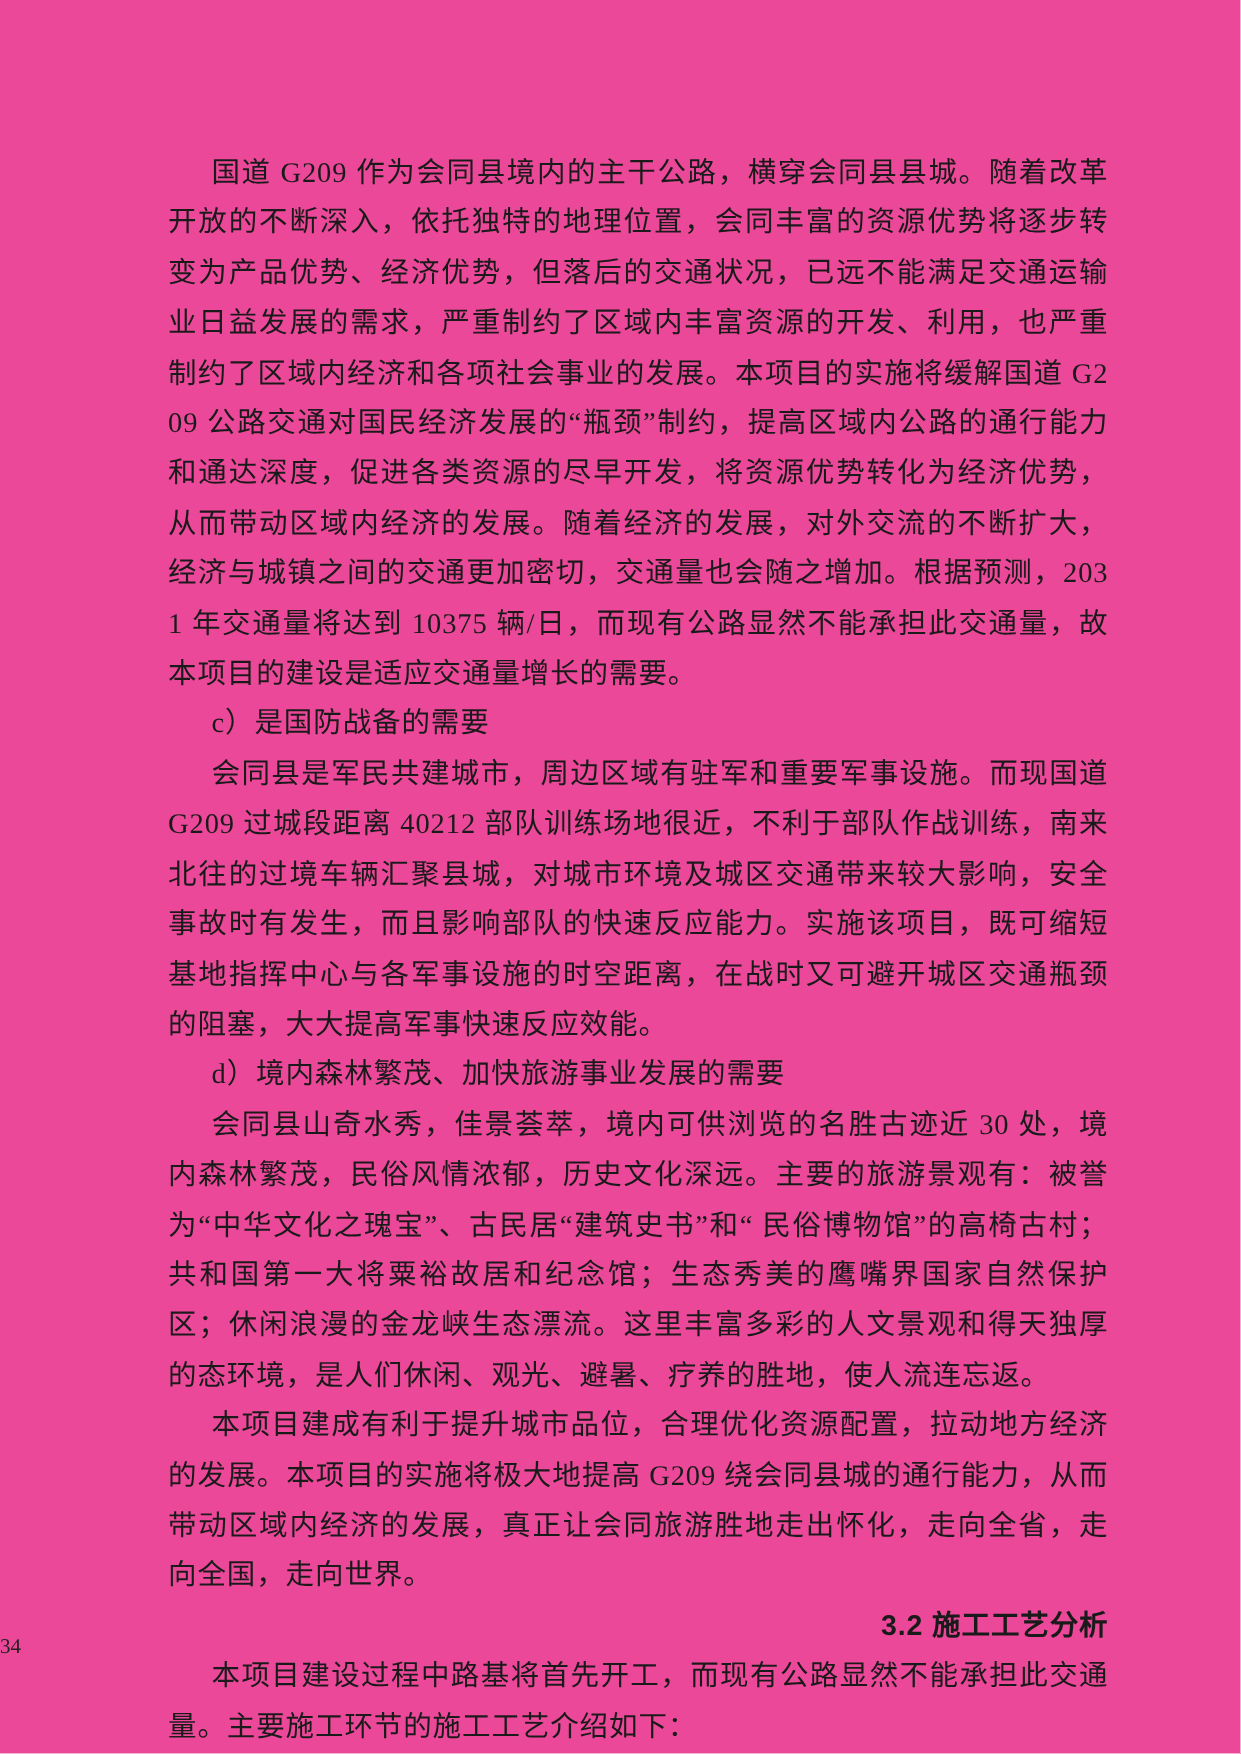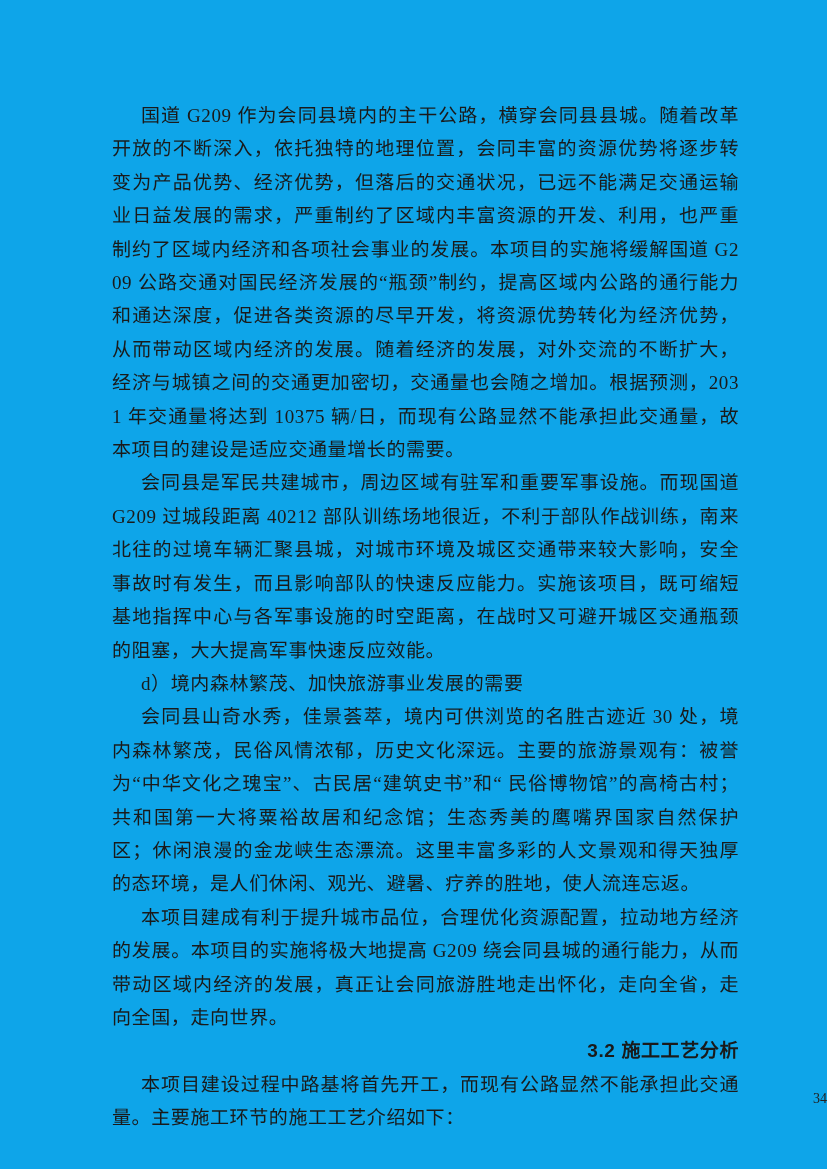--- a/index.html
+++ b/index.html
@@ -4,21 +4,21 @@
 <style>
   html, body {
     margin: 0;
     padding: 0;
     background: #ffffff;
   }
   .page {
     position: relative;
     width: 827px;
     height: 1169px;
-    background: #0ea5e9;
+    background: #ec4899;
     overflow: hidden;
     font-family: "Liberation Serif", "DejaVu Serif", serif;
     color: #1a1a1a;
   }
   .content {
     position: absolute;
     top: 99px;
     left: 112px;
     width: 627px;
   }
@@ -41,32 +41,33 @@
     font-size: 19px;
     line-height: 33.4px;
     text-align: right;
     letter-spacing: 0.6px;
   }
   .footer {
     position: absolute;
     top: 1089px;
     left: 0;
     width: 100%;
-    text-align: right;
+    text-align: left;
     font-size: 14px;
     line-height: 20px;
     color: #222222;
   }
 </style>
 </head>
 <body>
 
 <div class="page">
   <div class="content">
     <p class="para indent">国道 G209 作为会同县境内的主干公路，横穿会同县县城。随着改革开放的不断深入，依托独特的地理位置，会同丰富的资源优势将逐步转变为产品优势、经济优势，但落后的交通状况，已远不能满足交通运输业日益发展的需求，严重制约了区域内丰富资源的开发、利用，也严重制约了区域内经济和各项社会事业的发展。本项目的实施将缓解国道 G209 公路交通对国民经济发展的“瓶颈”制约，提高区域内公路的通行能力和通达深度，促进各类资源的尽早开发，将资源优势转化为经济优势，从而带动区域内经济的发展。随着经济的发展，对外交流的不断扩大，经济与城镇之间的交通更加密切，交通量也会随之增加。根据预测，2031 年交通量将达到 10375 辆/日，而现有公路显然不能承担此交通量，故本项目的建设是适应交通量增长的需要。</p>
+    <p class="para indent">c）是国防战备的需要</p>
     <p class="para indent">会同县是军民共建城市，周边区域有驻军和重要军事设施。而现国道 G209 过城段距离 40212 部队训练场地很近，不利于部队作战训练，南来北往的过境车辆汇聚县城，对城市环境及城区交通带来较大影响，安全事故时有发生，而且影响部队的快速反应能力。实施该项目，既可缩短基地指挥中心与各军事设施的时空距离，在战时又可避开城区交通瓶颈的阻塞，大大提高军事快速反应效能。</p>
     <p class="para indent">d）境内森林繁茂、加快旅游事业发展的需要</p>
     <p class="para indent">会同县山奇水秀，佳景荟萃，境内可供浏览的名胜古迹近 30 处，境内森林繁茂，民俗风情浓郁，历史文化深远。主要的旅游景观有：被誉为“中华文化之瑰宝”、古民居“建筑史书”和“ 民俗博物馆”的高椅古村；共和国第一大将粟裕故居和纪念馆；生态秀美的鹰嘴界国家自然保护区；休闲浪漫的金龙峡生态漂流。这里丰富多彩的人文景观和得天独厚的态环境，是人们休闲、观光、避暑、疗养的胜地，使人流连忘返。</p>
     <p class="para indent">本项目建成有利于提升城市品位，合理优化资源配置，拉动地方经济的发展。本项目的实施将极大地提高 G209 绕会同县城的通行能力，从而带动区域内经济的发展，真正让会同旅游胜地走出怀化，走向全省，走向全国，走向世界。</p>
     <h2 class="heading">3.2 施工工艺分析</h2>
     <p class="para indent">本项目建设过程中路基将首先开工，而现有公路显然不能承担此交通量。主要施工环节的施工工艺介绍如下：</p>
   </div>
 
   <div class="footer">34</div>
 </div>

